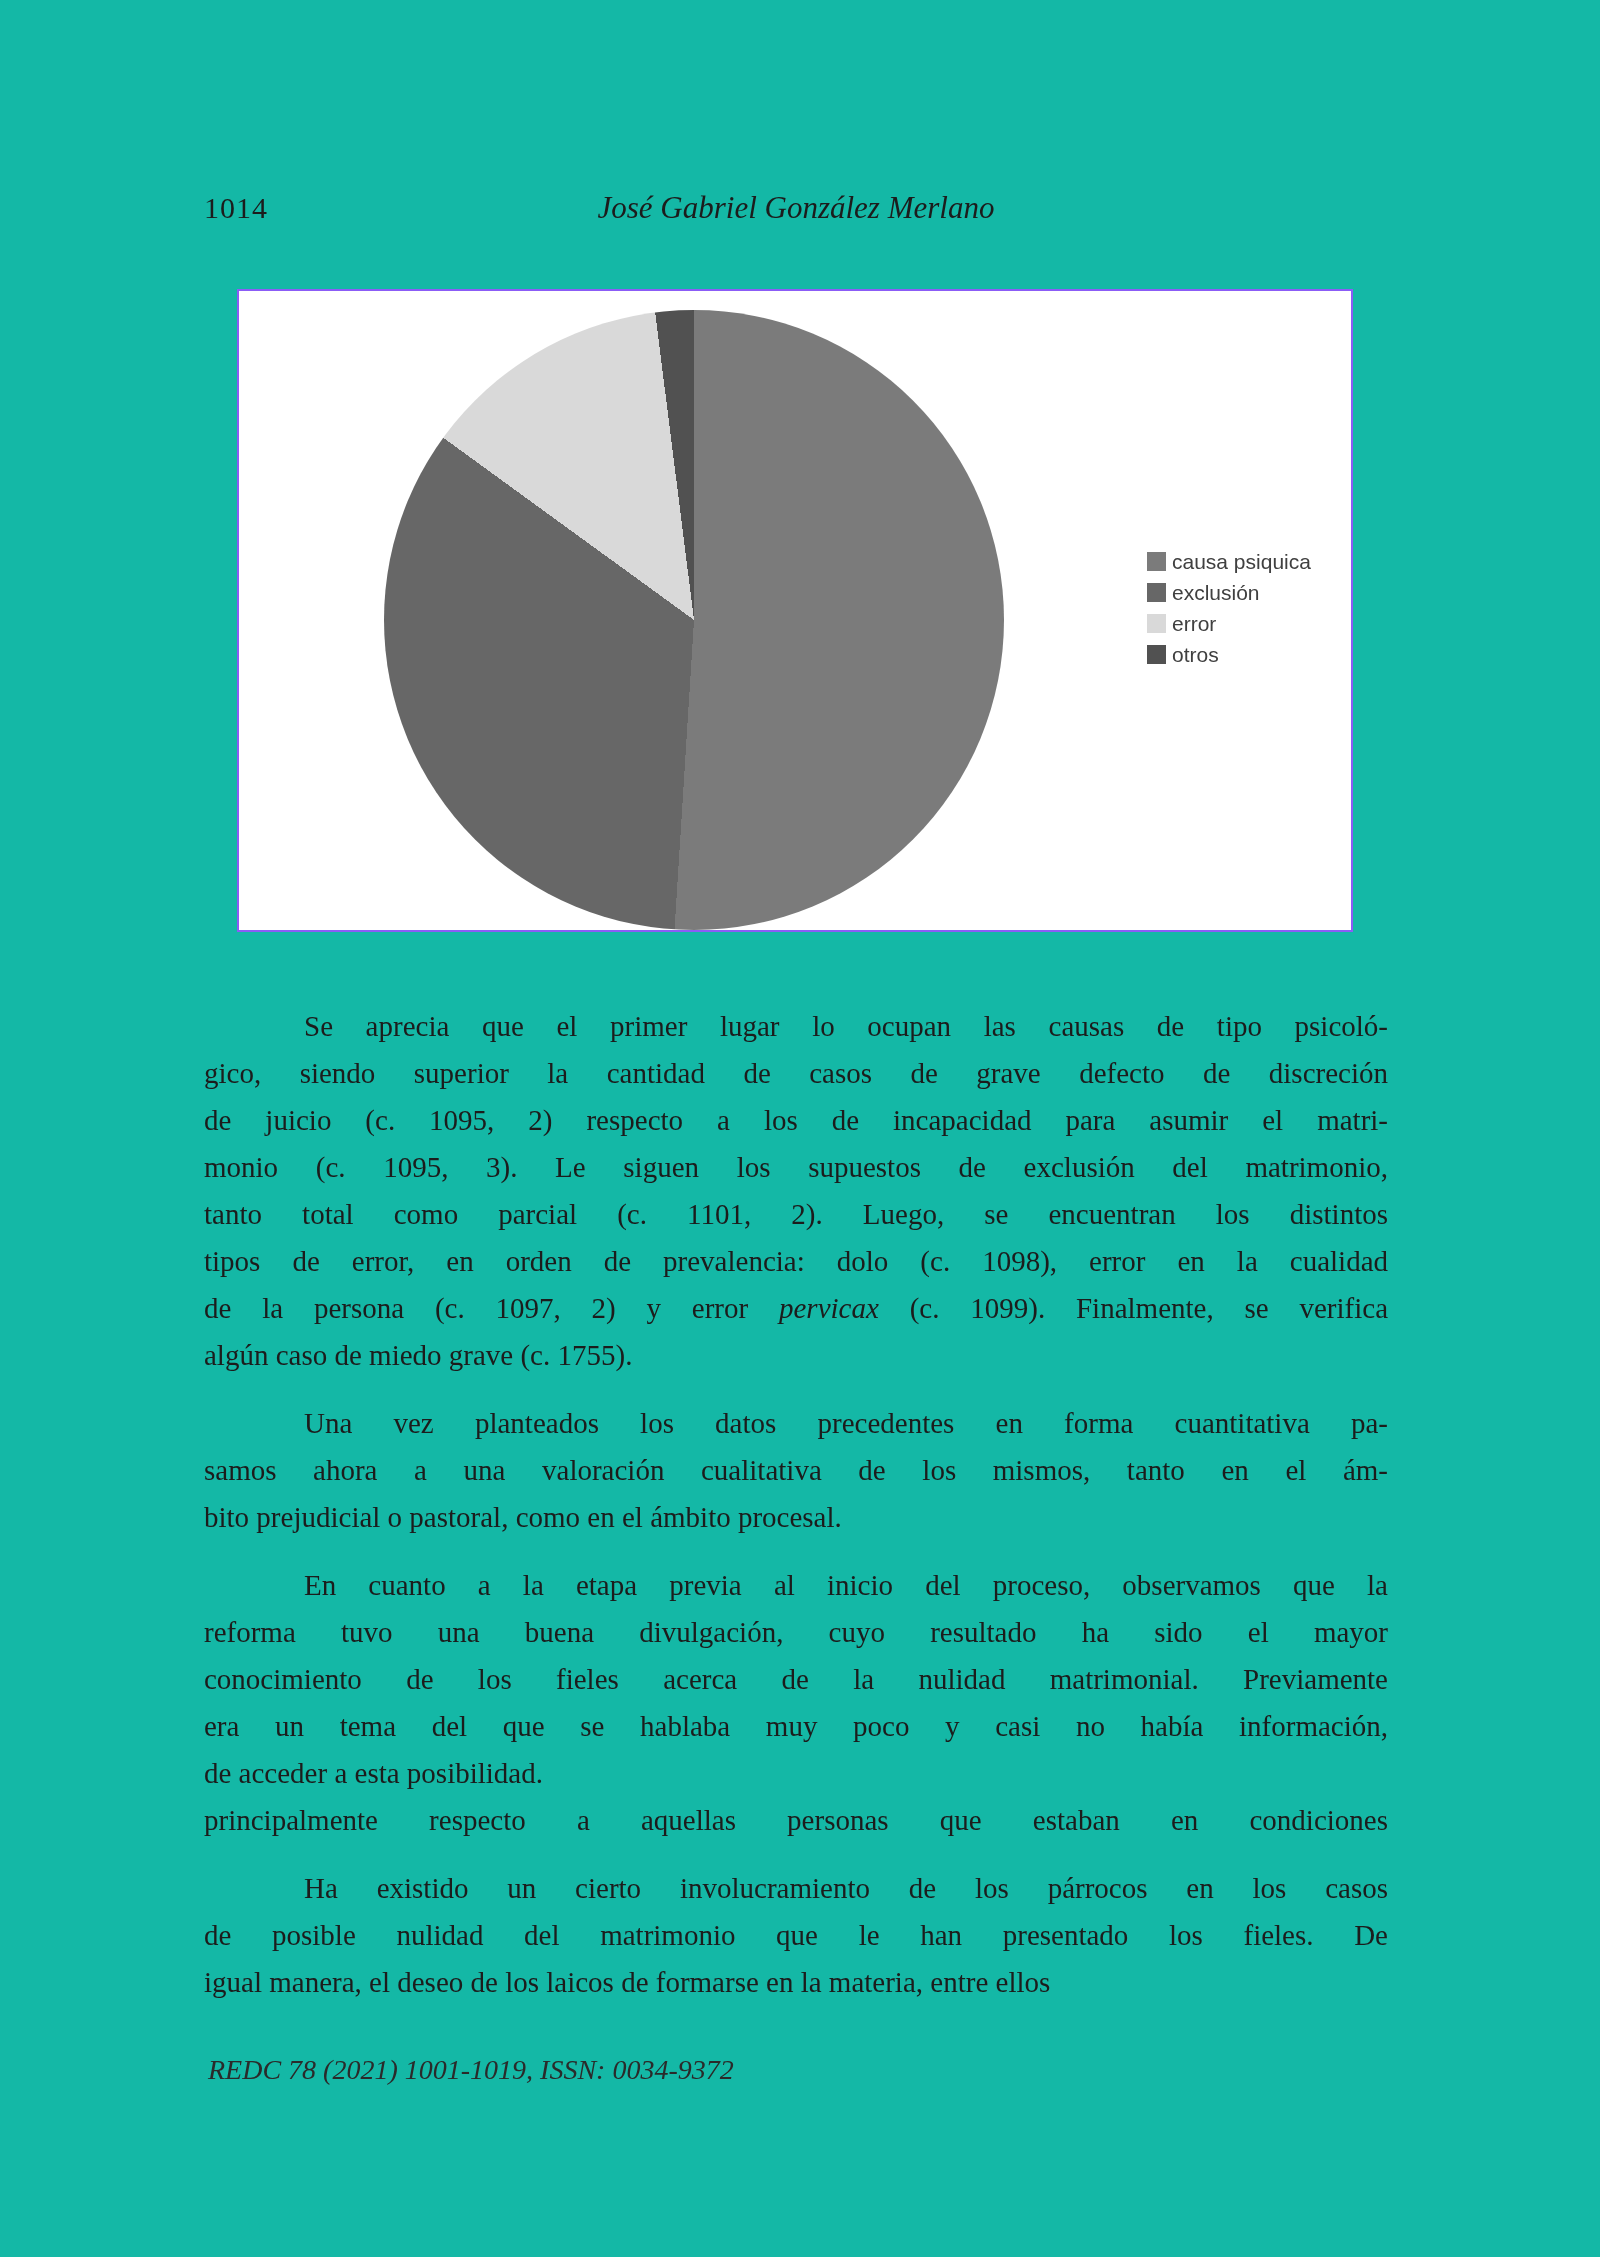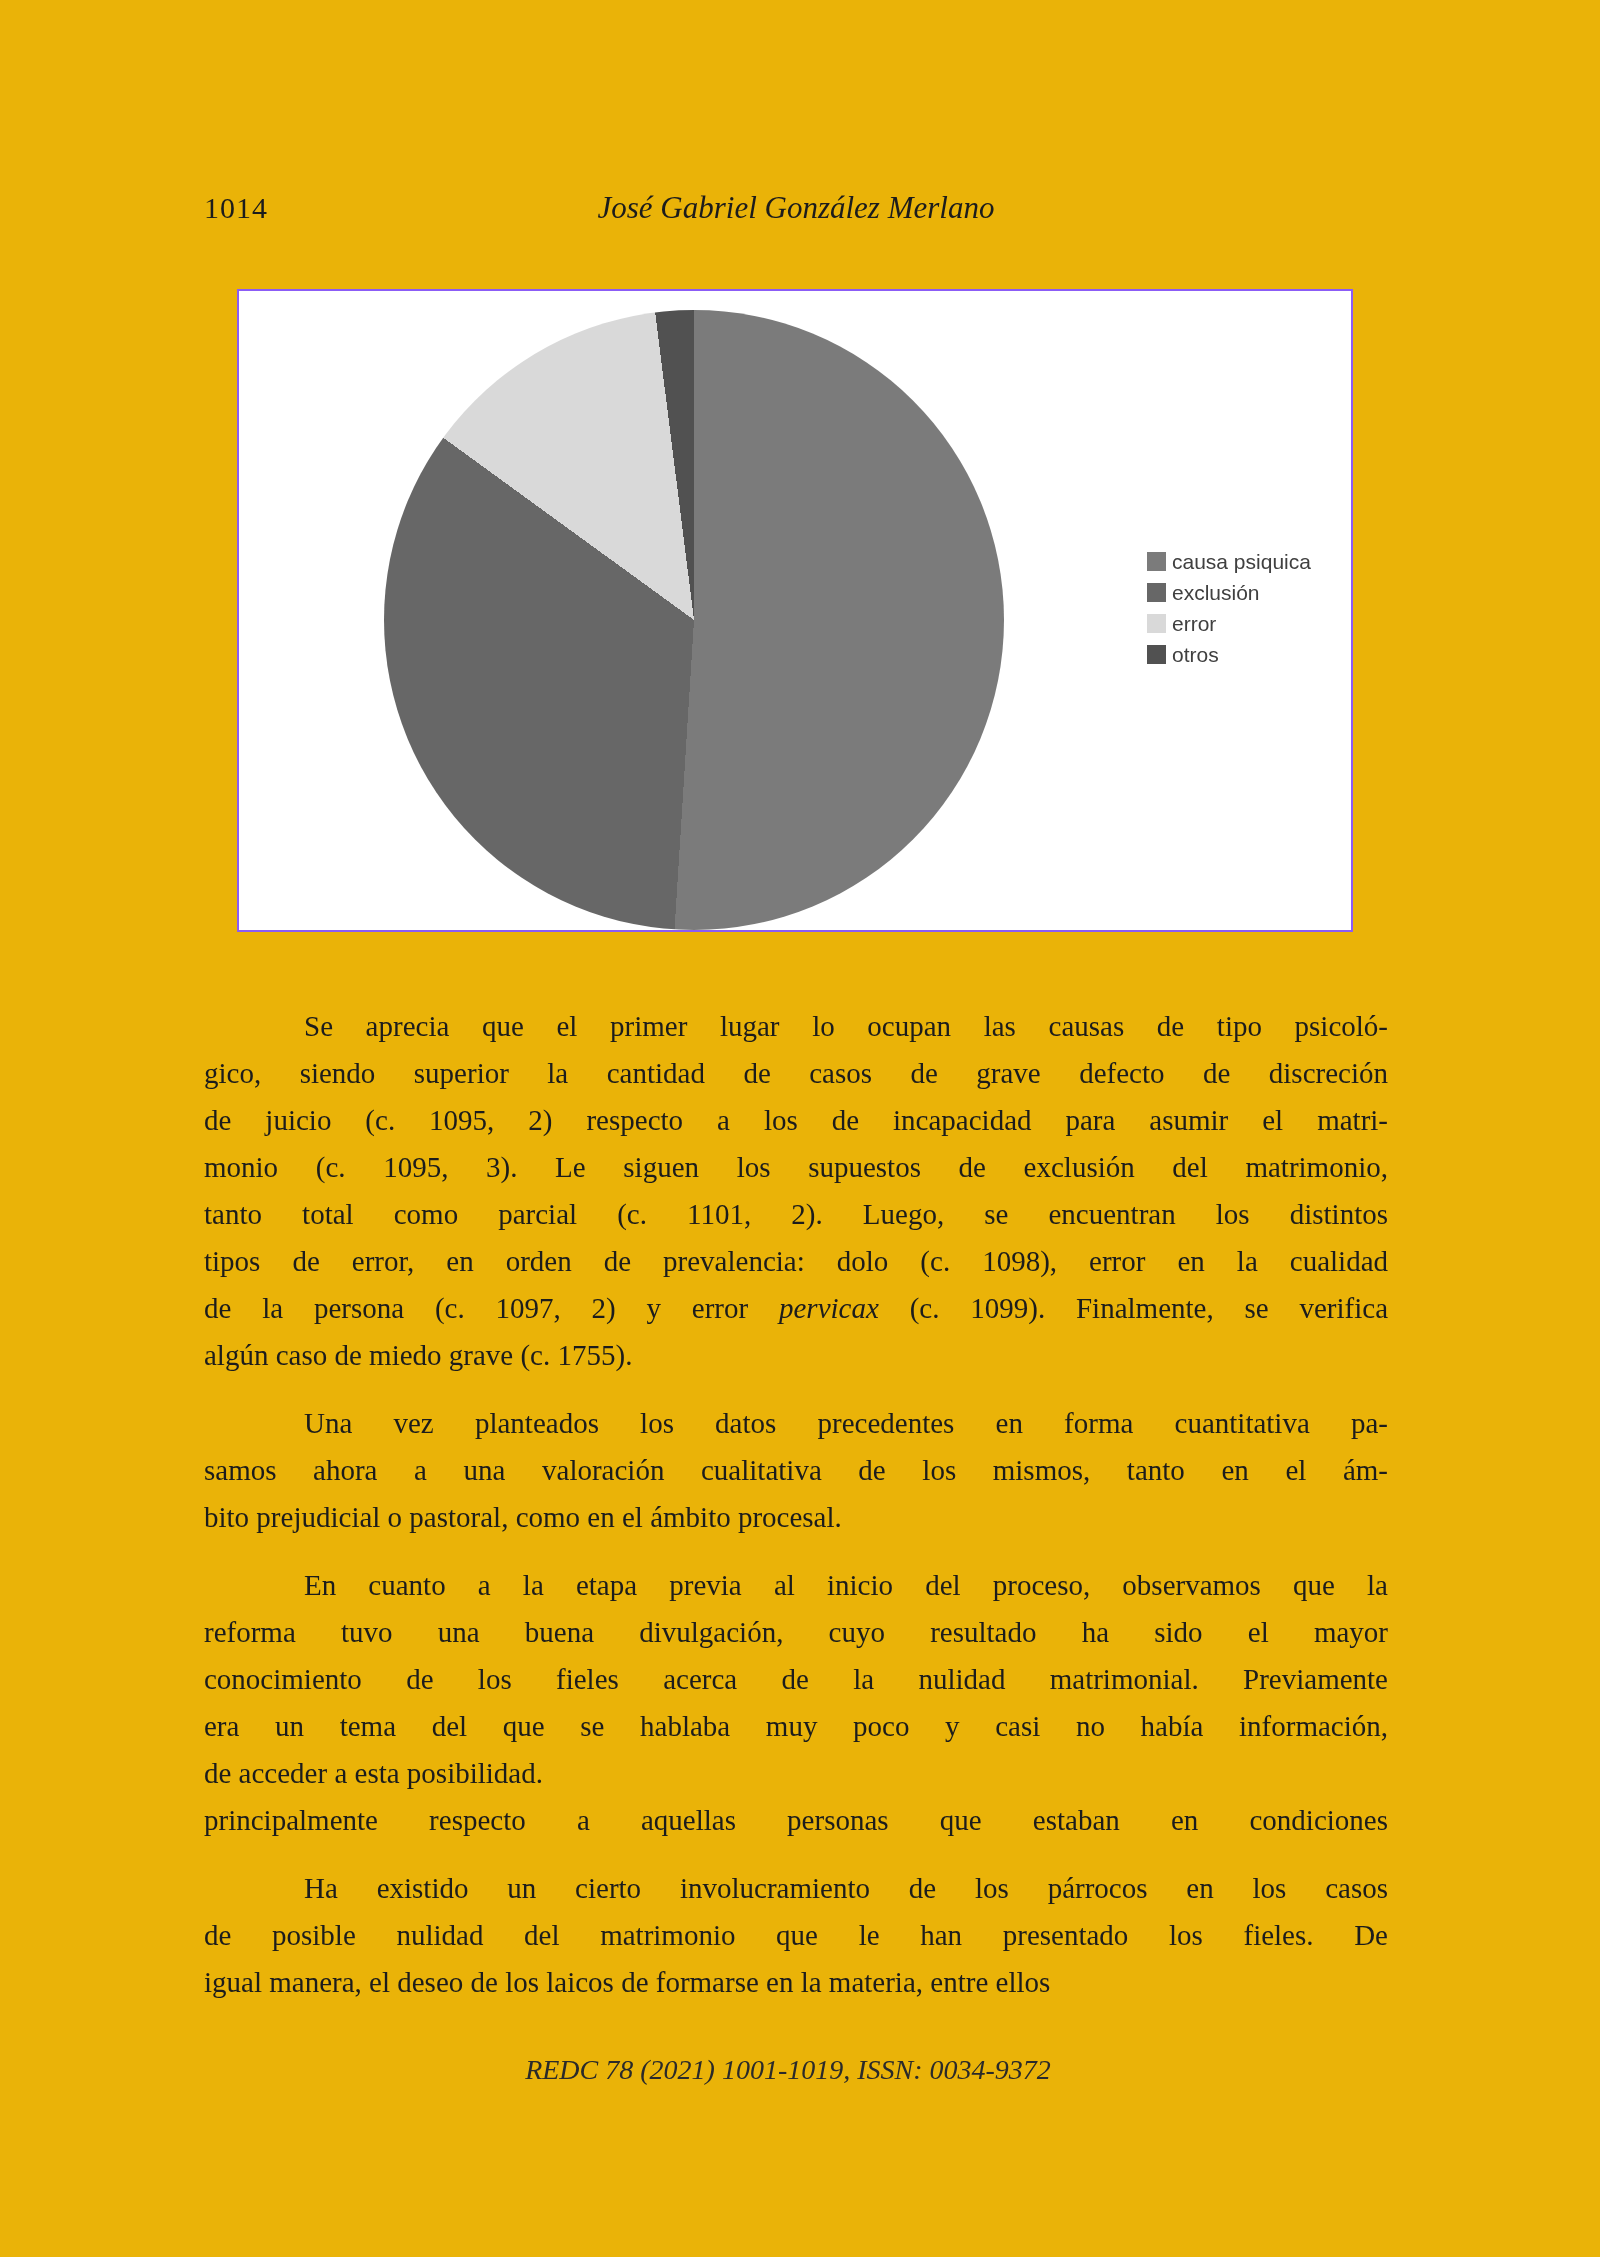--- a/index.html
+++ b/index.html
@@ -1,18 +1,18 @@
 <!DOCTYPE html>
 <html><head>
 <meta charset="utf-8">
 <style>
   * { margin:0; padding:0; box-sizing:border-box; }
   html,body { background:#ffffff; }
   .page {
-    position:relative; width:1600px; height:2257px; background:#eab308;
+    position:relative; width:1600px; height:2257px; background:#14b8a6;
     font-family:"Liberation Serif", serif; color:#1c1c1c; overflow:hidden;
   }
   
   .header { position:absolute; top:185px; left:204px; width:1184px; height:46px; line-height:46px; }
   .page-number { position:absolute; left:0; top:0; font-size:30px; letter-spacing:1px; }
   .author { position:absolute; left:0; right:0; text-align:center; font-size:31px; font-style:italic; }
   
   .chart-frame {
     position:absolute; left:237px; top:289px; width:1116px; height:643px;
     background:#ffffff; border:2px solid #8b5cf6;
@@ -30,22 +30,22 @@
   }
   
   .body-text { position:absolute; left:204px; top:1003px; width:1184px; font-size:29px; }
   .paragraph { margin-bottom:21px; }
   .bline { line-height:47px; text-align:justify; text-align-last:justify; white-space:nowrap; }
   .bline.last { text-align-last:left; }
   .bline.first { text-indent:100px; }
   .bline em { font-style:italic; }
   
   .footer {
-    position:absolute; left:196px; top:2048px; width:1184px; height:44px; line-height:44px;
-    text-align:center; font-size:28px; font-style:italic; color:#2a2a2a;
+    position:absolute; left:208px; top:2048px; width:1184px; height:44px; line-height:44px;
+    text-align:left; font-size:28px; font-style:italic; color:#2a2a2a;
   }
 </style>
 </head>
 <body>
 
 <div class="page">
 
   <div class="header">
     <span class="page-number">1014</span>
     <span class="author">José Gabriel González Merlano</span>

